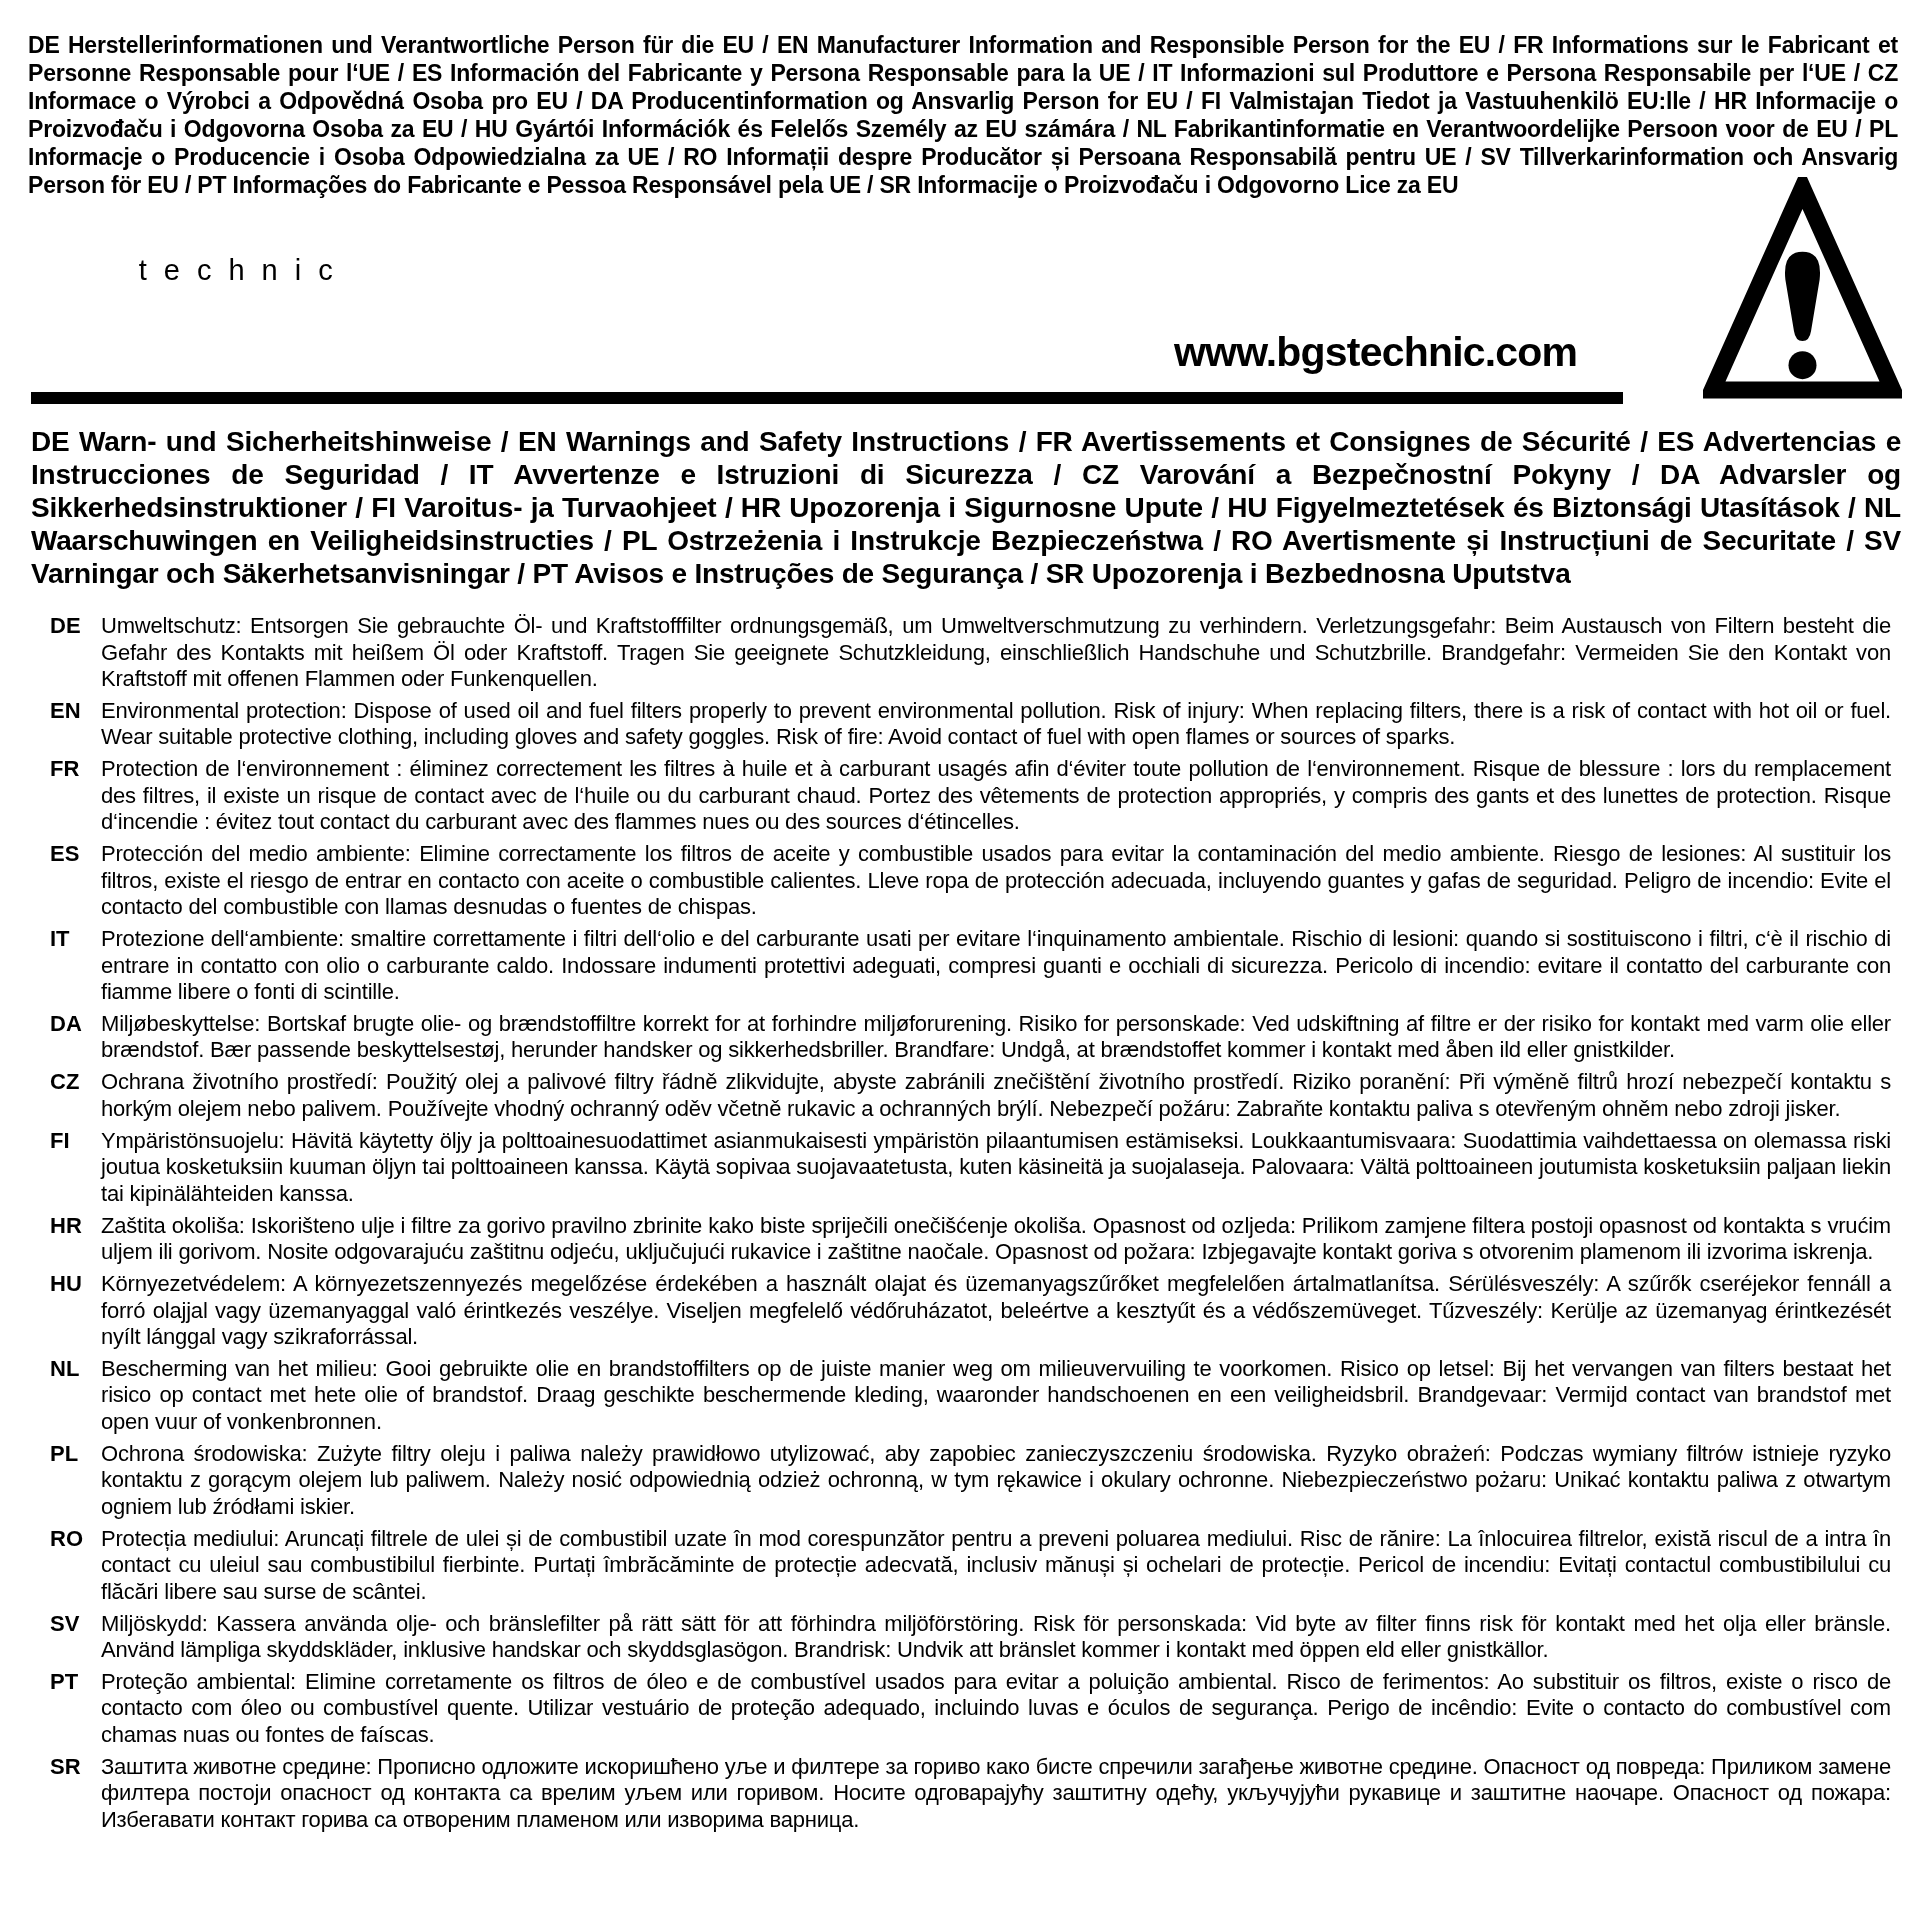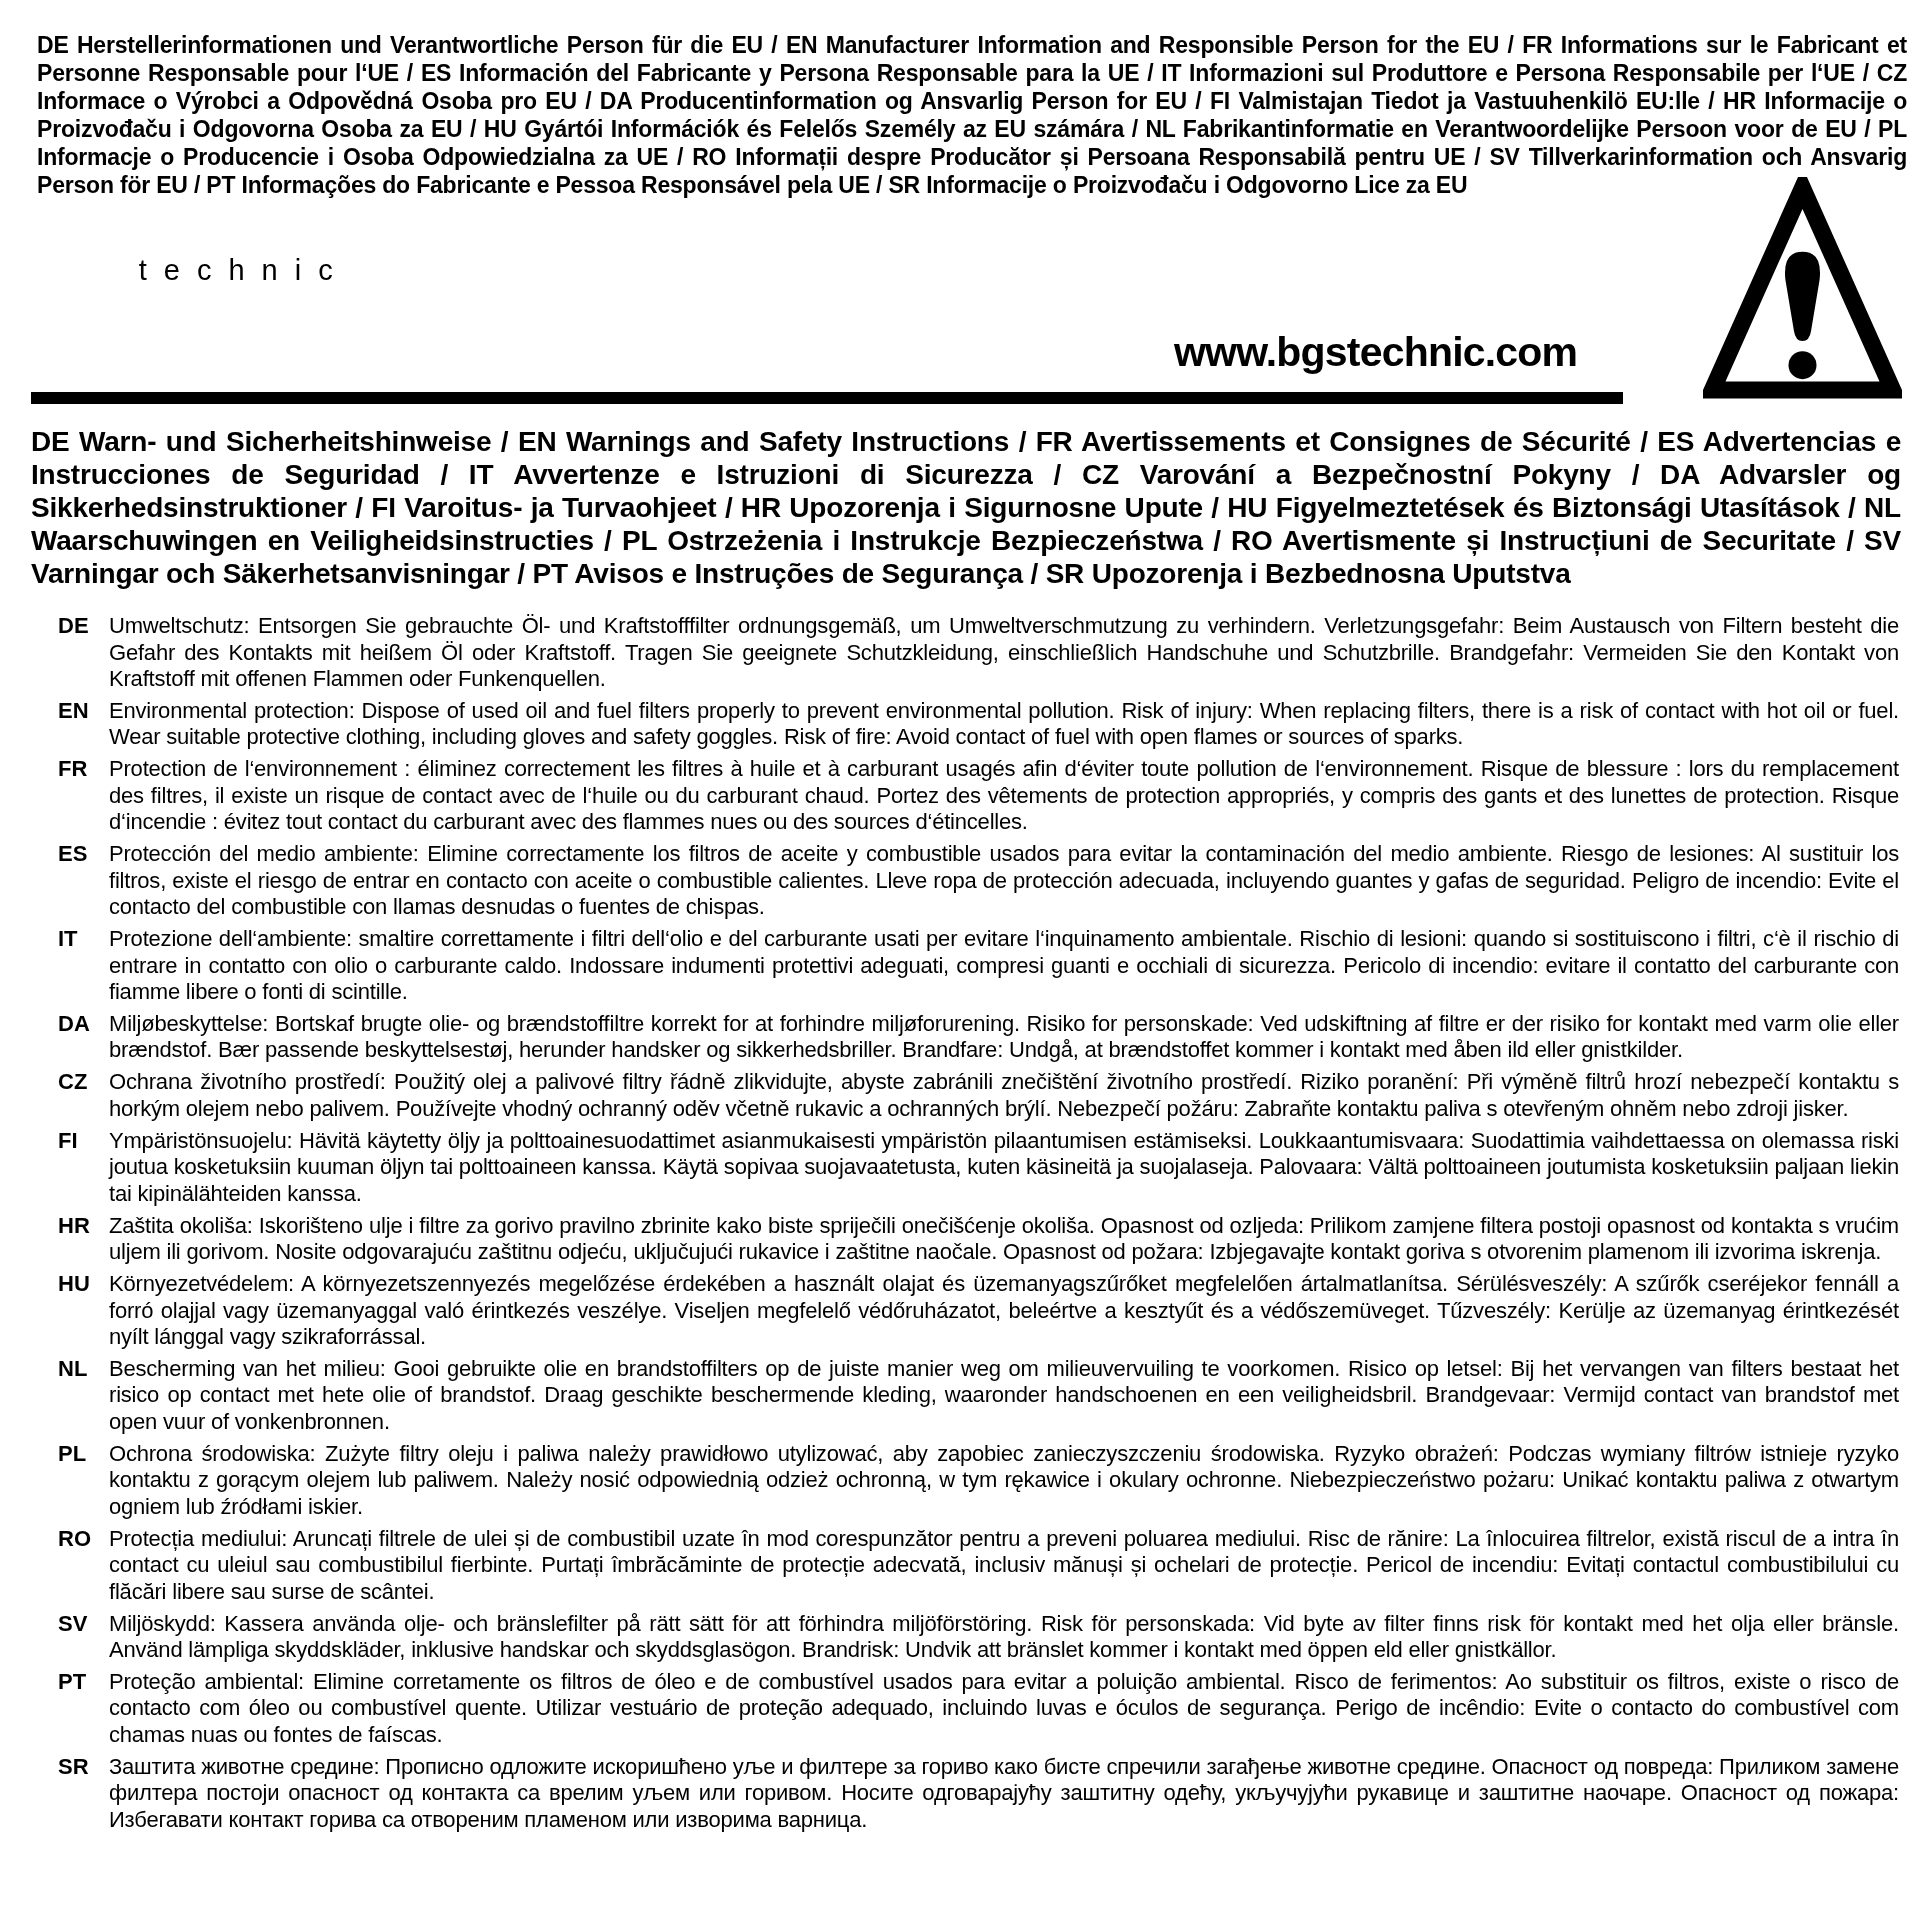--- a/index.html
+++ b/index.html
@@ -2,21 +2,21 @@
 <html style="font-size:12.5px"><head>
 <meta charset="utf-8">
 <style>
   html,body{margin:0;padding:0;}
   body{
     width:1930px;height:1930px;background:#ffffff;color:#000;
     font-family:"Liberation Sans","DejaVu Sans",sans-serif;
     position:relative;overflow:hidden;
   }
   .top-note{
-    position:absolute;left:37px;top:31px;width:1870px;
+    position:absolute;left:28px;top:31px;width:1870px;
     font-size:23px;font-weight:bold;line-height:28px;
     text-align:justify;letter-spacing:-0.2px;
   }
   .brand-row{position:absolute;left:31px;top:254px;width:1870px;height:140px;}
   .logo{position:absolute;left:7.8px;top:-11px;}
   .logo-bgs{
     font-size:117px;font-weight:bold;letter-spacing:-5.4px;line-height:101px;
     transform:scaleY(1.08);transform-origin:top left;display:inline-block;
   }
   .logo-reg{font-size:33px;vertical-align:super;letter-spacing:0;position:relative;top:-45px;left:3.1px;font-weight:bold;}
@@ -24,21 +24,21 @@
   .company-address{position:absolute;left:401px;top:4.7px;font-size:28px;line-height:41px;}
   .company-contact{position:absolute;left:796px;top:4.7px;font-size:28px;line-height:41px;}
   .website{position:absolute;left:1143px;top:75px;font-size:41px;font-weight:bold;letter-spacing:-0.8px;}
   .warning-triangle{position:absolute;left:1703px;top:177px;width:199px;height:224px;}
   .divider{position:absolute;left:31px;top:392px;width:1592px;height:11.7px;background:#000;}
   .safety-heading{
     position:absolute;left:31px;top:425px;width:1870px;
     font-size:28px;font-weight:bold;line-height:33px;
     text-align:justify;letter-spacing:-0.2px;
   }
-  .entries{position:absolute;left:58px;top:613px;width:1841px;}
+  .entries{position:absolute;left:50px;top:613px;width:1841px;}
   .entry{display:grid;grid-template-columns:51px 1fr;margin-bottom:5.4px;font-size:22px;line-height:26.5px;}
   .code{font-weight:bold;}
   .etext{text-align:justify;letter-spacing:-0.2px;}
 </style>
 </head>
 <body>
 
 <div class="top-note">DE Herstellerinformationen und Verantwortliche Person für die EU  /  EN Manufacturer Information and Responsible Person for the EU  /  FR Informations sur le Fabricant et Personne Responsable pour l‘UE  /  ES Información del Fabricante y Persona Responsable para la UE  /  IT Informazioni sul Produttore e Persona Responsabile per l‘UE  /  CZ Informace o Výrobci a Odpovědná Osoba pro EU  /  DA Producentinformation og Ansvarlig Person for EU  /  FI Valmistajan Tiedot ja Vastuuhenkilö EU:lle  /  HR Informacije o Proizvođaču i Odgovorna Osoba za EU  /  HU Gyártói Információk és Felelős Személy az EU számára  /  NL Fabrikantinformatie en Verantwoordelijke Persoon voor de EU  /  PL Informacje o Producencie i Osoba Odpowiedzialna za UE  /  RO Informații despre Producător și Persoana Responsabilă pentru UE  /  SV Tillverkarinformation och Ansvarig Person för EU  /  PT Informações do Fabricante e Pessoa Responsável pela UE  /  SR Informacije o Proizvođaču i Odgovorno Lice za EU</div>
 
 <div class="brand-row">

